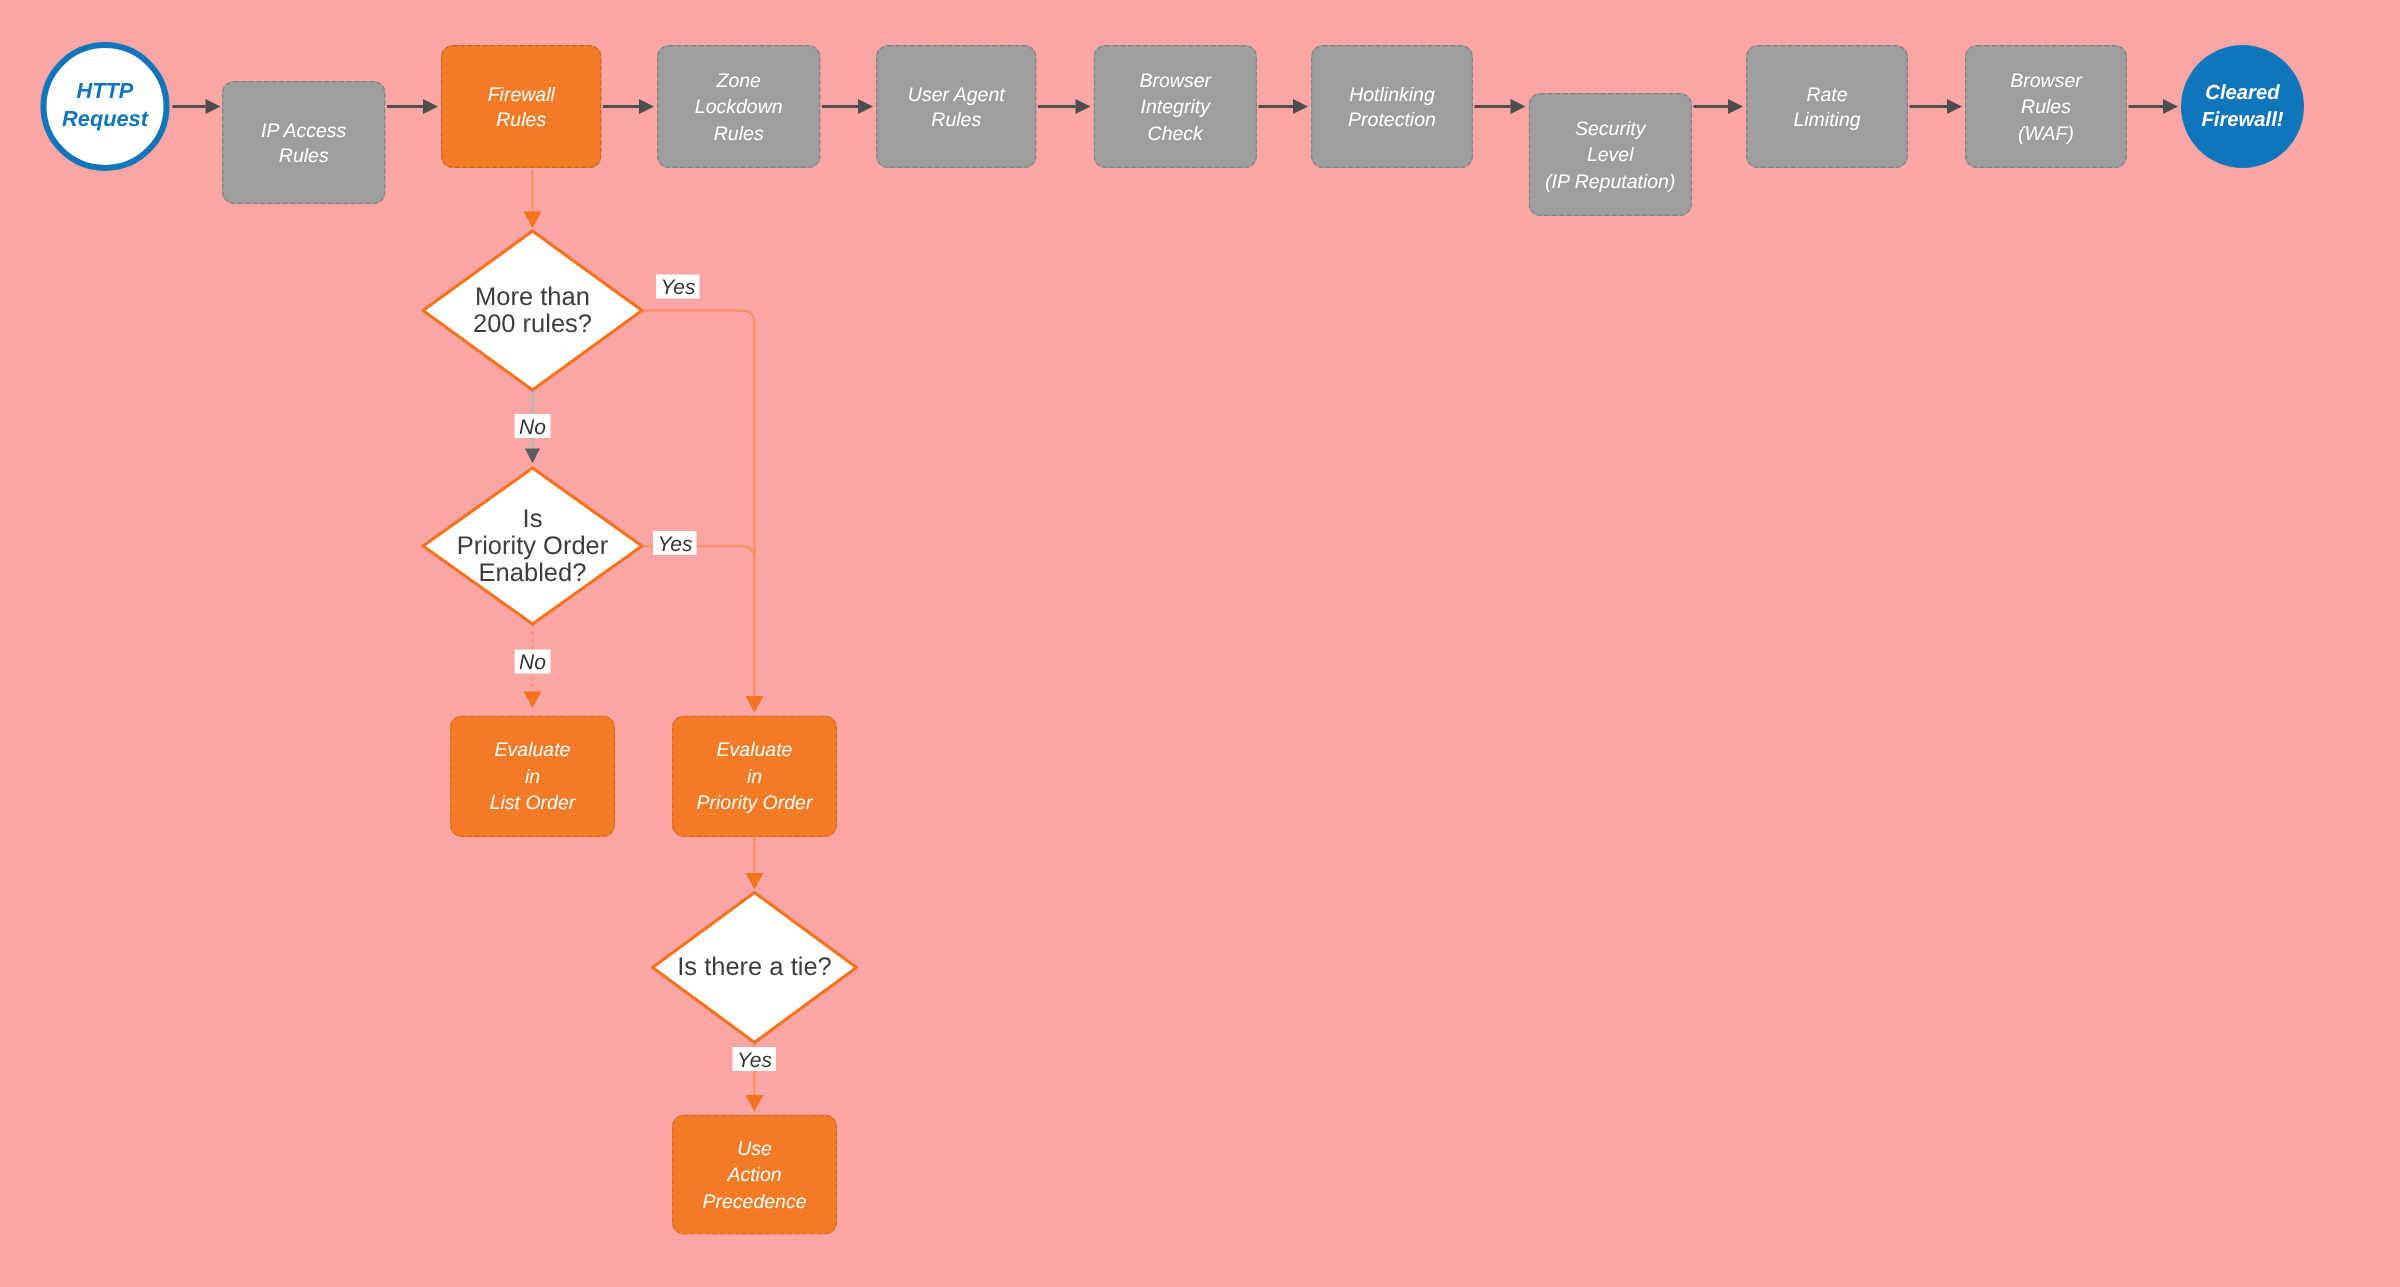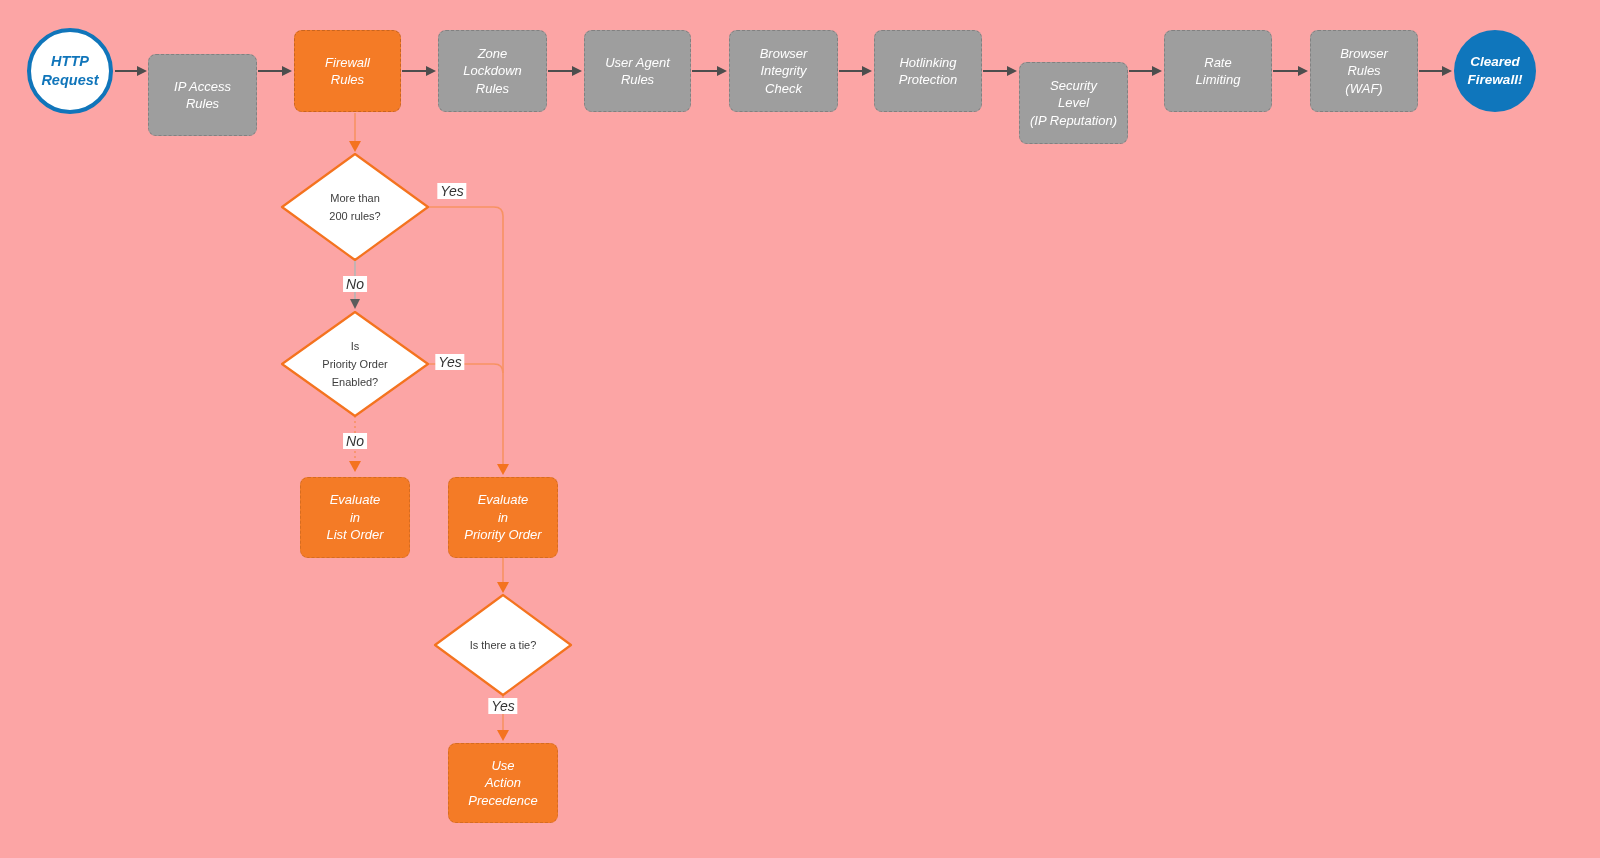--- a/index.html
+++ b/index.html
@@ -84,21 +84,21 @@
     font-style: italic;
     font-size: 13.5px;
     line-height: 18px;
     white-space: pre-line;
   }
   .dlabel {
     position: absolute;
     transform: translate(-50%, -50%);
     text-align: center;
     color: #3D3D3D;
-    font-size: 11px;
+    font-size: 17px;
     line-height: 18px;
     white-space: pre-line;
     z-index: 3;
   }
   .elabel {
     position: absolute;
     transform: translate(-50%, -50%);
     color: #333333;
     font-style: italic;
     font-size: 14px;

